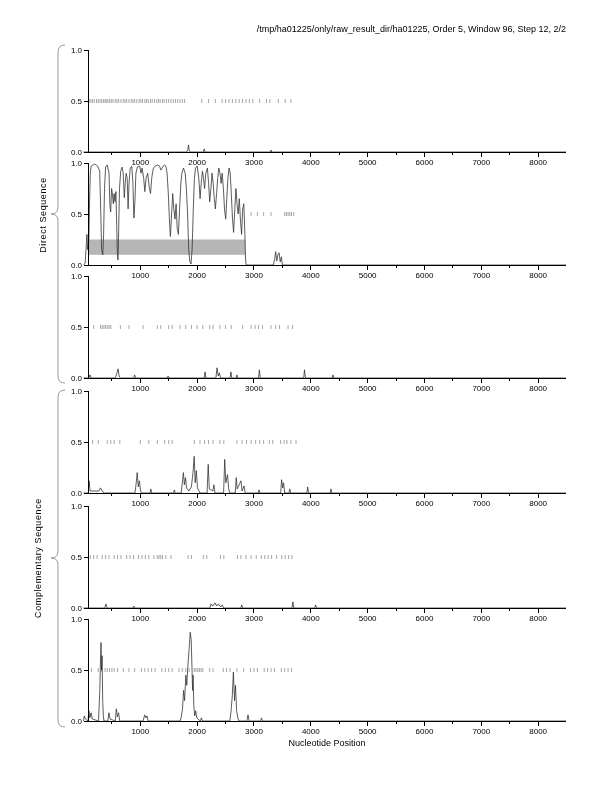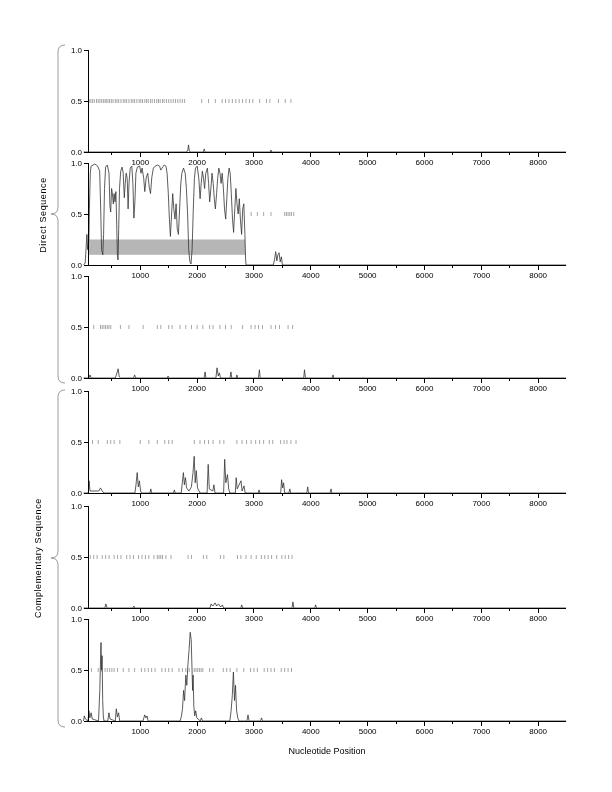--- a/index.html
+++ b/index.html
@@ -1,32 +1,33 @@
 <!DOCTYPE html>
 <html><head>
 <meta charset="utf-8">
 <style>
   html,body{margin:0;padding:0;background:#ffffff;}
   .page{position:relative;width:612px;height:792px;background:#ffffff;overflow:hidden;
         font-family:"Liberation Sans",sans-serif;color:#000;}
   .plot-title{position:absolute;top:24px;left:0;width:566px;text-align:right;
         font-size:9px;white-space:nowrap;}
   .x-axis-title{position:absolute;top:738px;left:327px;transform:translateX(-50%);
-        font-size:9px;white-space:nowrap;margin-top:8px;}
+        font-size:9px;white-space:nowrap;}
   .group-label{position:absolute;font-size:9px;letter-spacing:0.6px;white-space:nowrap;
         transform:translate(-50%,-50%) rotate(-90deg);}
   .group-label.direct{left:43px;top:215px;}
   .group-label.comp{left:38px;top:558px;}
   svg.plot-canvas{position:absolute;left:0;top:0;}
   text.tick{font-family:"Liberation Sans",sans-serif;font-size:8px;fill:#000;}
 </style>
 </head>
 <body>
 
 <div class="page">
+  <div class="plot-title">/tmp/ha01225/only/raw_result_dir/ha01225, Order 5, Window 96, Step 12, 2/2</div>
   <div class="group-label direct">Direct Sequence</div>
   <div class="group-label comp">Complementary Sequence</div>
   <svg class="plot-canvas" id="canvas" width="612" height="792" viewBox="0 0 612 792">
       <g>
         <line x1="89.13674197384067" x2="89.13674197384067" y1="99" y2="103" stroke="#9c9c9c" stroke-width="0.9"></line>
         <line x1="90.84185493460167" x2="90.84185493460167" y1="99" y2="103" stroke="#9c9c9c" stroke-width="0.9"></line>
         <line x1="92.54696789536266" x2="92.54696789536266" y1="99" y2="103" stroke="#9c9c9c" stroke-width="0.9"></line>
         <line x1="94.25208085612365" x2="94.25208085612365" y1="99" y2="103" stroke="#9c9c9c" stroke-width="0.9"></line>
         <line x1="96.525564803805" x2="96.525564803805" y1="99" y2="103" stroke="#9c9c9c" stroke-width="0.9"></line>
         <line x1="98.230677764566" x2="98.230677764566" y1="99" y2="103" stroke="#9c9c9c" stroke-width="0.9"></line>

